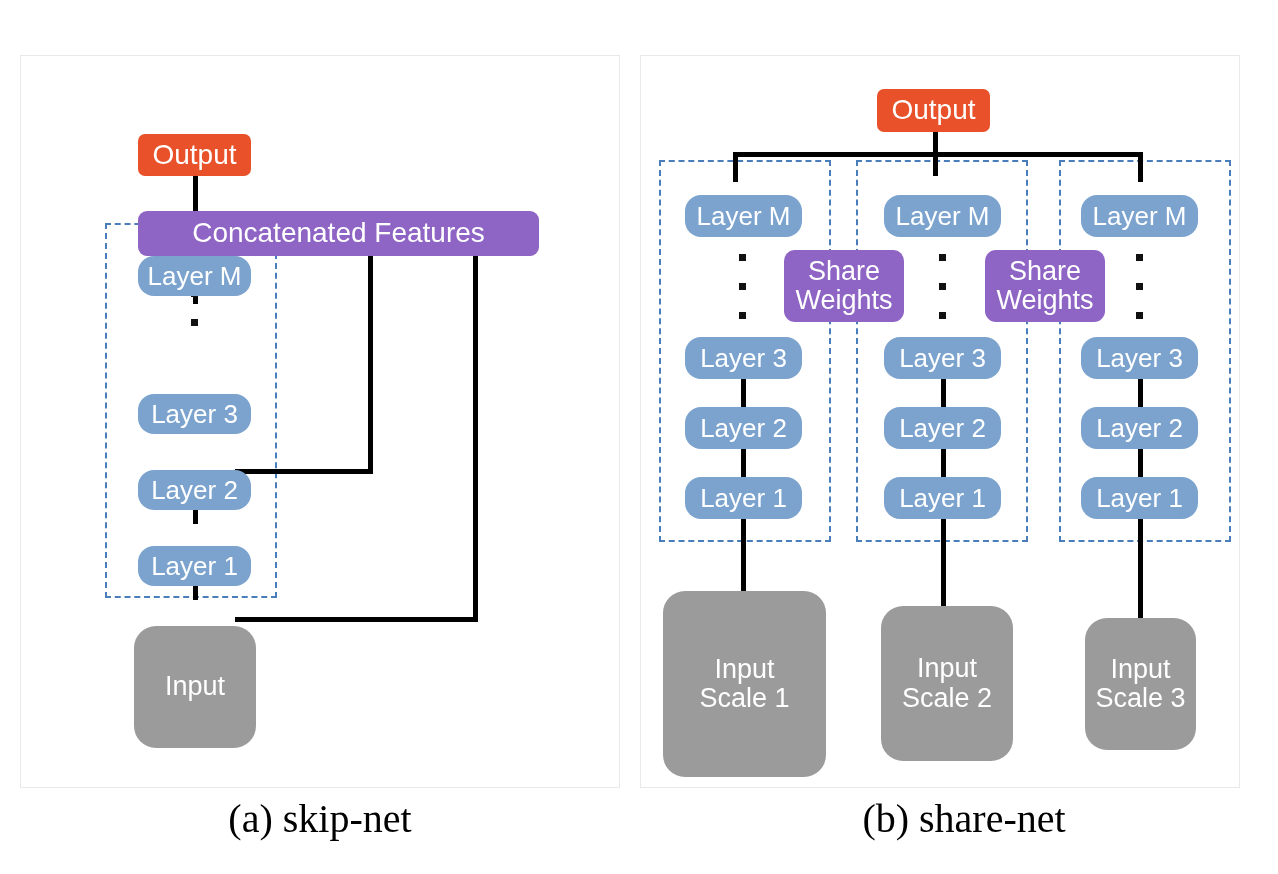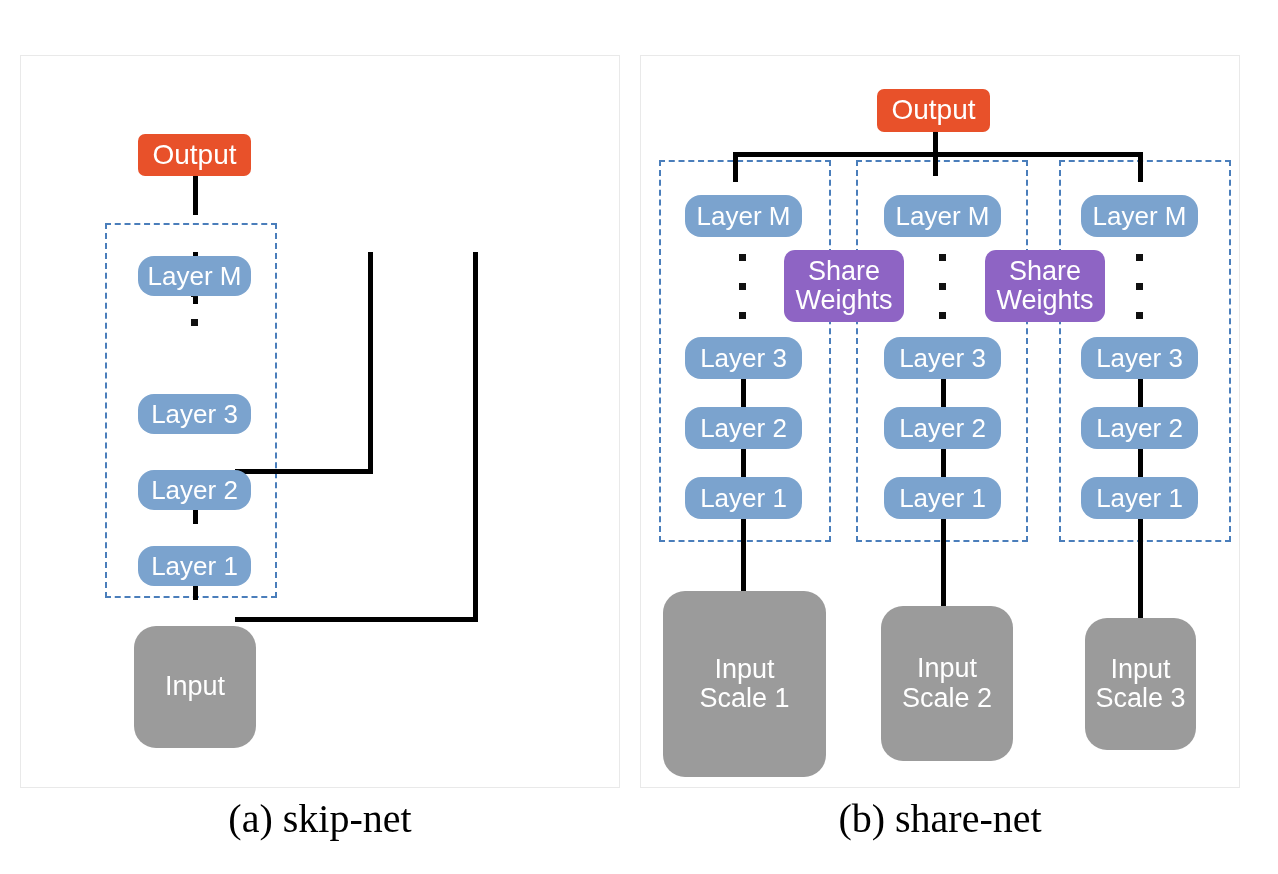--- a/index.html
+++ b/index.html
@@ -35,21 +35,21 @@
   
   .caption {
     position: absolute;
     font-family: Liberation Serif, serif;
     font-size: 40px;
     color: #000000;
     text-align: center;
     white-space: nowrap;
   }
   #caption-a { left: 20px;  top: 795px; width: 600px; }
-  #caption-b { left: 640px; top: 795px; width: 600px; }
+  #caption-b { left: 664px; top: 795px; width: 600px; }
 
   
   .node {
     position: absolute;
     box-sizing: border-box;
     display: flex;
     align-items: center;
     justify-content: center;
     color: #ffffff;
     text-align: center;
@@ -135,20 +135,21 @@
     <div class="line v" style="left:452px; top:196px; height:370px;"></div>
 
     <div class="line v" style="left:172px; top:432px; height:36px;"></div>
 
     <div class="line v" style="left:172px; top:508px; height:36px;"></div>
 
     <div class="line v" style="left:172px; top:580px; height:48px;"></div>
 
     <div class="node output" style="left:117px; top:78px; width:113px; height:42px;">Output</div>
 
+    <div class="node concat" style="left:117px; top:155px; width:401px; height:45px;">Concatenated Features</div>
 
     <div class="node layer" style="left:117px; top:200px; width:113px; height:40px;">Layer M</div>
 
     <div class="dots" style="left:170px; top:205px;">
       <i></i>
       <i></i>
       <i></i>
     </div>
 
     <div class="node layer" style="left:117px; top:338px; width:113px; height:40px;">Layer 3</div>

